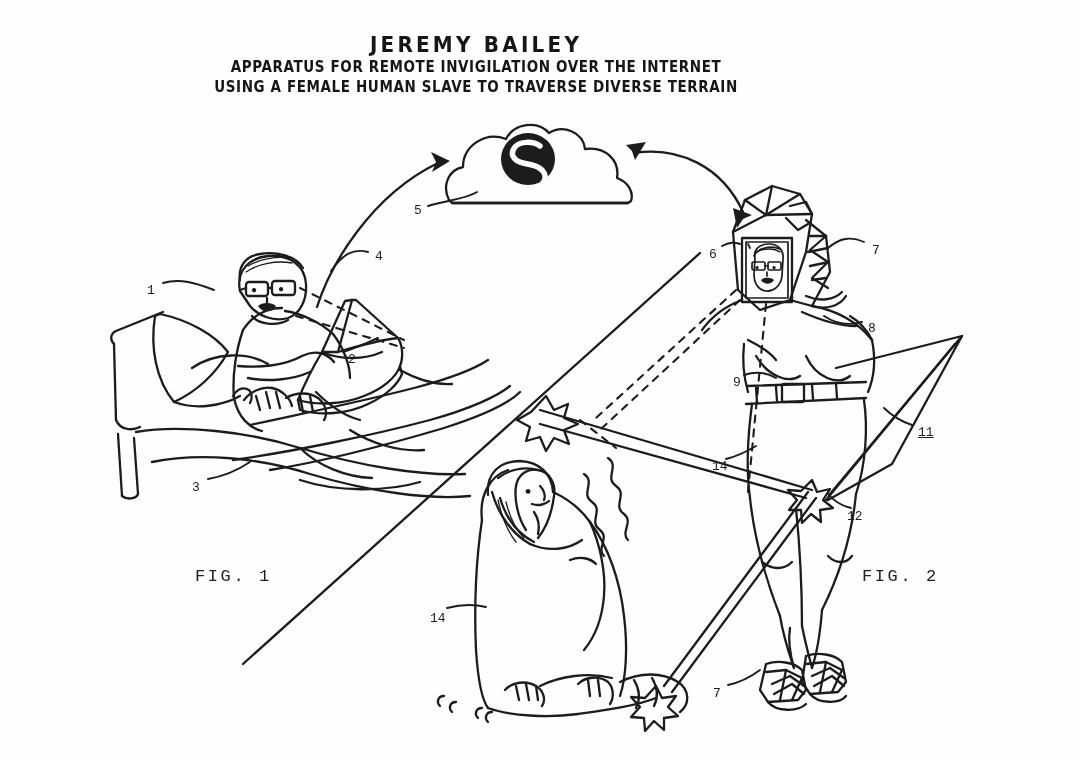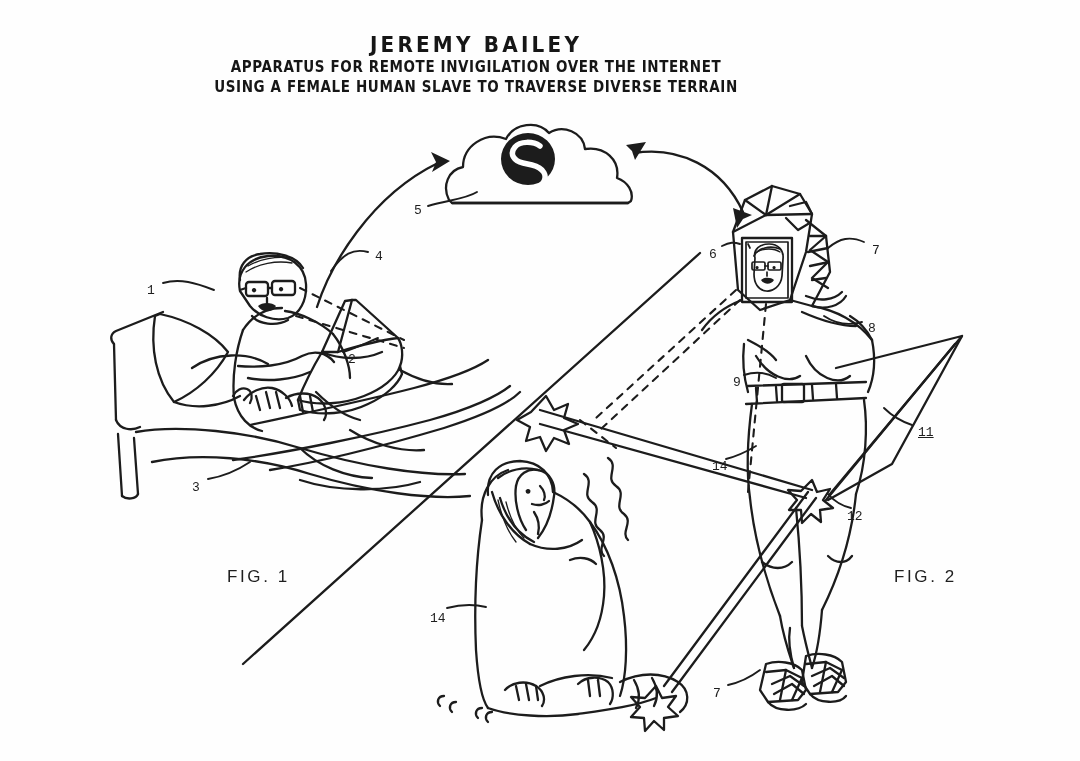--- a/index.html
+++ b/index.html
@@ -99,26 +99,25 @@
     font-family: "DejaVu Sans", sans-serif;
     font-size: 13.5px;
     font-weight: 700;
     letter-spacing: 0.6px;
     color: #161616;
     line-height: 1.45;
     transform: scaleY(1.12);
   }
   .fig-label {
     position: absolute;
-    font-family: Liberation Sans, sans-serif;
+    font-family: Liberation Mono, monospace;
     font-size: 17px;
     letter-spacing: 2.6px;
     color: #1e1e1e;
     white-space: nowrap;
-    margin-left: 32px;
   }
   #fig1-label { left: 195px; top: 567px; }
   #fig2-label { left: 862px; top: 567px; }
 
   .ref-num {
     position: absolute;
     font-family: "Liberation Mono", "DejaVu Sans Mono", monospace;
     font-size: 13px;
     color: #1e1e1e;
     white-space: nowrap;

